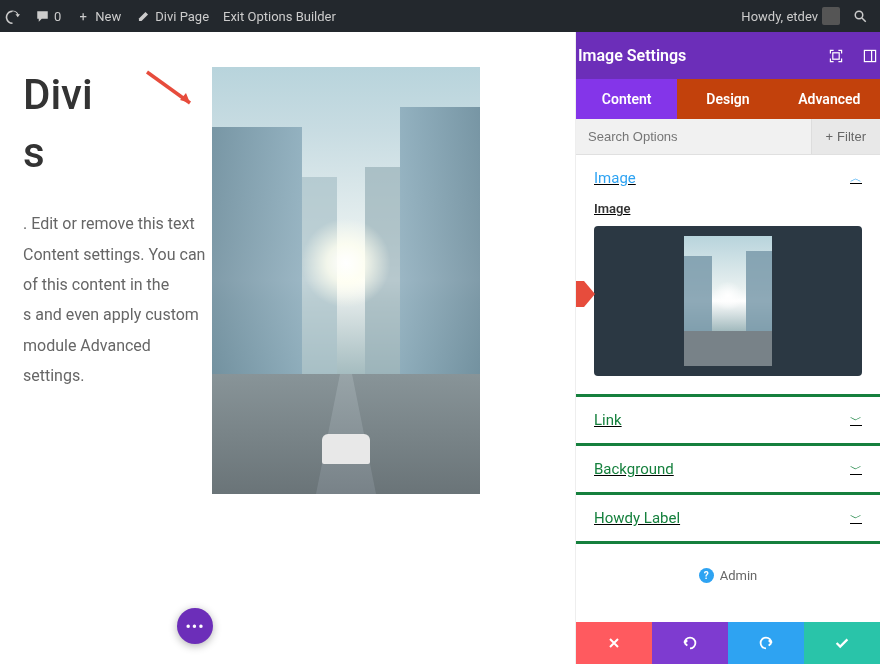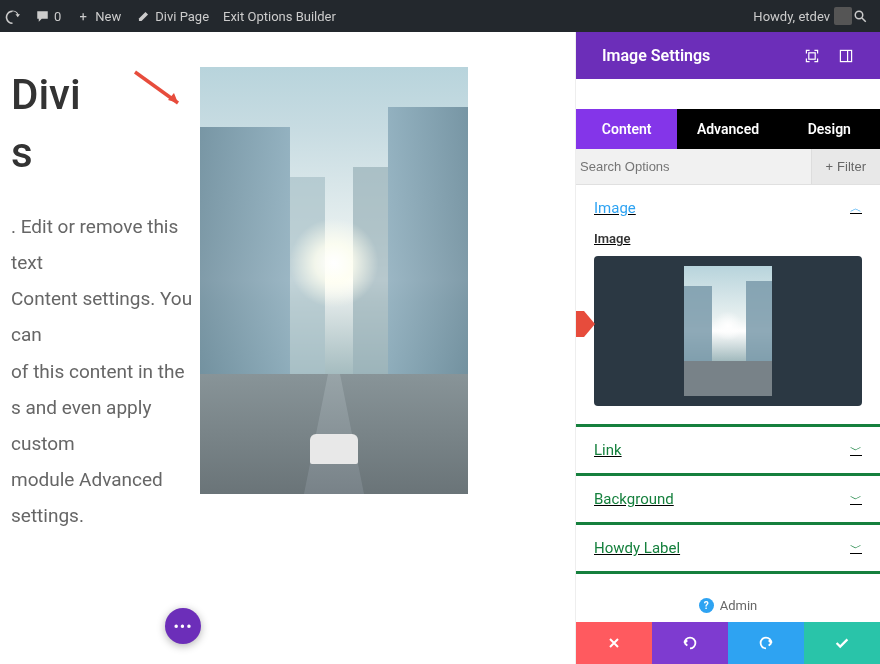--- a/index.html
+++ b/index.html
@@ -1,30 +1,30 @@
 <!DOCTYPE html>
 <html><head>
   <meta charset="utf-8">
   <style>
     * { margin: 0; padding: 0; box-sizing: border-box; }
     body { font-family: -apple-system, BlinkMacSystemFont, "Segoe UI", Roboto, sans-serif; width: 880px; height: 664px; overflow: hidden; position: relative; }
     
     
     .admin-bar { background: #23282d; color: #ccc; height: 32px; display: flex; align-items: center; font-size: 13px; padding: 0; }
     .admin-left { display: flex; align-items: center; gap: 14px; padding-left: 4px; }
-    .admin-right { margin-left: auto; display: flex; align-items: center; padding-right: 12px; }
+    .admin-right { margin-left: auto; display: flex; align-items: center; gap: 12px; padding-right: 12px; }
     .admin-item { display: flex; align-items: center; gap: 4px; color: #ccc; cursor: pointer; }
     .admin-icon { width: 16px; height: 16px; display: flex; align-items: center; justify-content: center; }
     
     
     .main-area { display: flex; height: calc(100% - 32px); }
-    .page-content { flex: 1; padding: 40px 20px 20px 11px; position: relative; }
+    .page-content { flex: 1; padding: 40px 20px 20px 11px; position: relative; margin-left: 12px; }
     .page-title-1 { font-size: 42px; font-weight: 500; color: #333; line-height: 1.1; }
     .page-title-2 { font-size: 42px; font-weight: 500; color: #333; margin-top: 10px; }
-    .page-body { font-size: 19px; color: #666; line-height: 1.9; margin-top: 32px; max-width: 190px; }
+    .page-body { font-size: 16px; color: #666; line-height: 1.9; margin-top: 32px; max-width: 190px; }
     
     
     .page-image-wrap { position: absolute; left: 200px; top: 35px; }
     .page-image { width: 268px; height: 427px; background: linear-gradient(180deg, #b8d4dc 0%, #c8dce2 15%, #e8f0f0 40%, #fefefe 50%, #e0e8e8 55%, #9ab4b8 75%, #7a8488 100%); position: relative; overflow: hidden; }
     .building-left { position: absolute; left: 0; top: 60px; width: 90px; height: 260px; background: linear-gradient(90deg, #6a8a9a 0%, #8aaaba 100%); opacity: 0.85; }
     .building-right { position: absolute; right: 0; top: 40px; width: 80px; height: 280px; background: linear-gradient(90deg, #8aaaba 0%, #6a8a9a 100%); opacity: 0.85; }
     .building-mid-l { position: absolute; left: 90px; top: 110px; width: 35px; height: 210px; background: #a8c0c8; opacity: 0.7; }
     .building-mid-r { position: absolute; right: 80px; top: 100px; width: 35px; height: 220px; background: #98b0b8; opacity: 0.7; }
     .sun-flare { position: absolute; left: 50%; top: 46%; transform: translate(-50%, -50%); width: 90px; height: 90px; background: radial-gradient(circle, rgba(255,255,255,1) 0%, rgba(255,255,240,0.8) 30%, rgba(255,255,220,0) 70%); border-radius: 50%; }
     .street { position: absolute; bottom: 0; left: 0; right: 0; height: 120px; background: linear-gradient(180deg, #889498 0%, #6a7478 100%); }
@@ -32,31 +32,31 @@
     .car { position: absolute; bottom: 30px; left: 50%; transform: translateX(-50%); width: 48px; height: 30px; background: #e8e8e8; border-radius: 6px 6px 2px 2px; }
     
     
     .red-arrow { position: absolute; left: 130px; top: 35px; width: 60px; height: 45px; }
     
     
     .fab { position: absolute; left: 165px; bottom: 20px; width: 36px; height: 36px; border-radius: 50%; background: #6c2eb9; display: flex; align-items: center; justify-content: center; color: white; font-size: 16px; cursor: pointer; box-shadow: 0 2px 8px rgba(0,0,0,0.3); letter-spacing: 1px; }
     
     
     .settings-panel { width: 305px; display: flex; flex-direction: column; border-left: 1px solid #eee; }
-    .panel-header { background: #6c2eb9; color: white; padding: 14px 26px; display: flex; align-items: center; justify-content: space-between; }
+    .panel-header { background: #6c2eb9; color: white; padding: 14px 2px; display: flex; align-items: center; justify-content: space-between; }
     .panel-title { font-size: 16px; font-weight: 600; }
     .panel-header-icons { display: flex; gap: 18px; }
     .panel-header-icon { width: 16px; height: 16px; display: flex; align-items: center; justify-content: center; cursor: pointer; }
     
-    .tabs { display: flex; background: #000000; margin-top: 30px; }
+    .tabs { display: flex; background: #c2410c; }
     .tab { flex: 1; text-align: center; padding: 12px 8px; color: white; font-size: 14px; font-weight: 600; cursor: pointer; }
     .tab.active { background: #8435e9; }
     
     .search-row { display: flex; background: #f1f1f1; border-bottom: 1px solid #e0e0e0; }
-    .search-input { flex: 1; border: none; background: transparent; padding: 10px 4px; font-size: 13px; color: #888; outline: none; }
+    .search-input { flex: 1; border: none; background: transparent; padding: 10px 12px; font-size: 13px; color: #888; outline: none; }
     .filter-btn { padding: 10px 14px; border: none; background: #e8e8e8; color: #666; font-size: 13px; display: flex; align-items: center; gap: 4px; cursor: pointer; border-left: 1px solid #ddd; }
     
     .panel-body { flex: 1; overflow-y: auto; background: white; }
     .accordion { border-bottom: 3px solid #15803d; text-decoration: underline; }
     .accordion-header { display: flex; align-items: center; justify-content: space-between; padding: 14px 18px; cursor: pointer; color: #15803d; font-size: 15px; }
     .accordion-header.expanded { color: #2ea3f2; }
     .accordion-chevron { font-size: 12px; }
     .accordion-body { padding: 0 18px 18px 18px; }
     .field-label { font-size: 13px; font-weight: 600; color: #333; margin-bottom: 10px; }
     
@@ -180,22 +180,22 @@
           <svg width="16" height="16" viewBox="0 0 20 20" fill="none" stroke="white" stroke-width="1.5">
               <rect x="3" y="3" width="14" height="14"></rect>
               <line x1="12" y1="3" x2="12" y2="17"></line>
             </svg>
         </div>
       </div>
     </div>
 
     <div class="tabs">
       <div class="tab active">Content</div>
+      <div class="tab">Design</div>
       <div class="tab">Advanced</div>
-      <div class="tab">Design</div>
     </div>
 
     <div class="search-row">
       <input class="search-input" placeholder="Search Options" style="">
       <button class="filter-btn">
         <span>+</span>
         <span>Filter</span>
       </button>
     </div>
 

